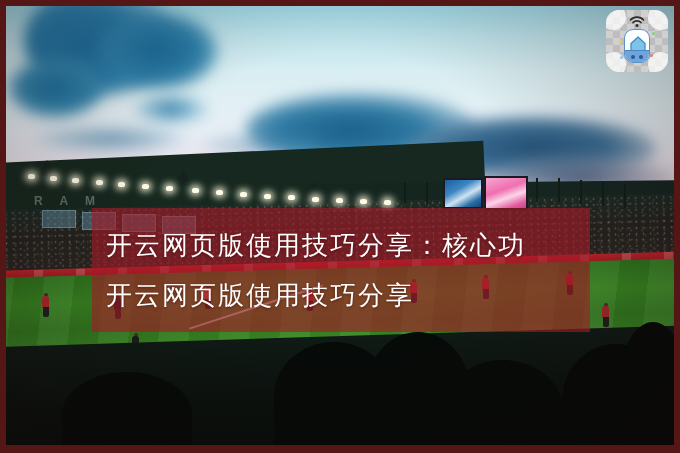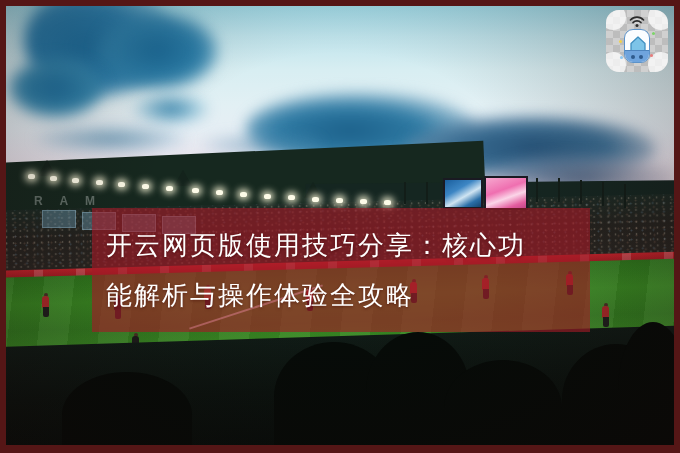--- a/index.html
+++ b/index.html
@@ -566,21 +566,21 @@
     <div class="silhouette sh2"></div>
     <div class="silhouette sh3"></div>
     <div class="silhouette sh4"></div>
     <div class="silhouette sh6"></div>
 
     <div class="photo-grade"></div>
   </div>
 
   <div class="title-banner">
     <div class="title-line">开云网页版使用技巧分享：核心功</div>
-    <div class="title-line">能解析与操作体验全攻略</div>
+    <div class="title-line">开云网页版使用技巧分享</div>
   </div>
 
   <div class="logo-badge">
     <div class="logo-corner tl"></div>
     <div class="logo-corner tr"></div>
     <div class="logo-corner bl"></div>
     <div class="logo-corner br"></div>
 
     <div class="logo-speck" style="left:13px; top:30px; background:#f2d24a;"></div>
     <div class="logo-speck" style="left:46px; top:22px; background:#7dd46a;"></div>

